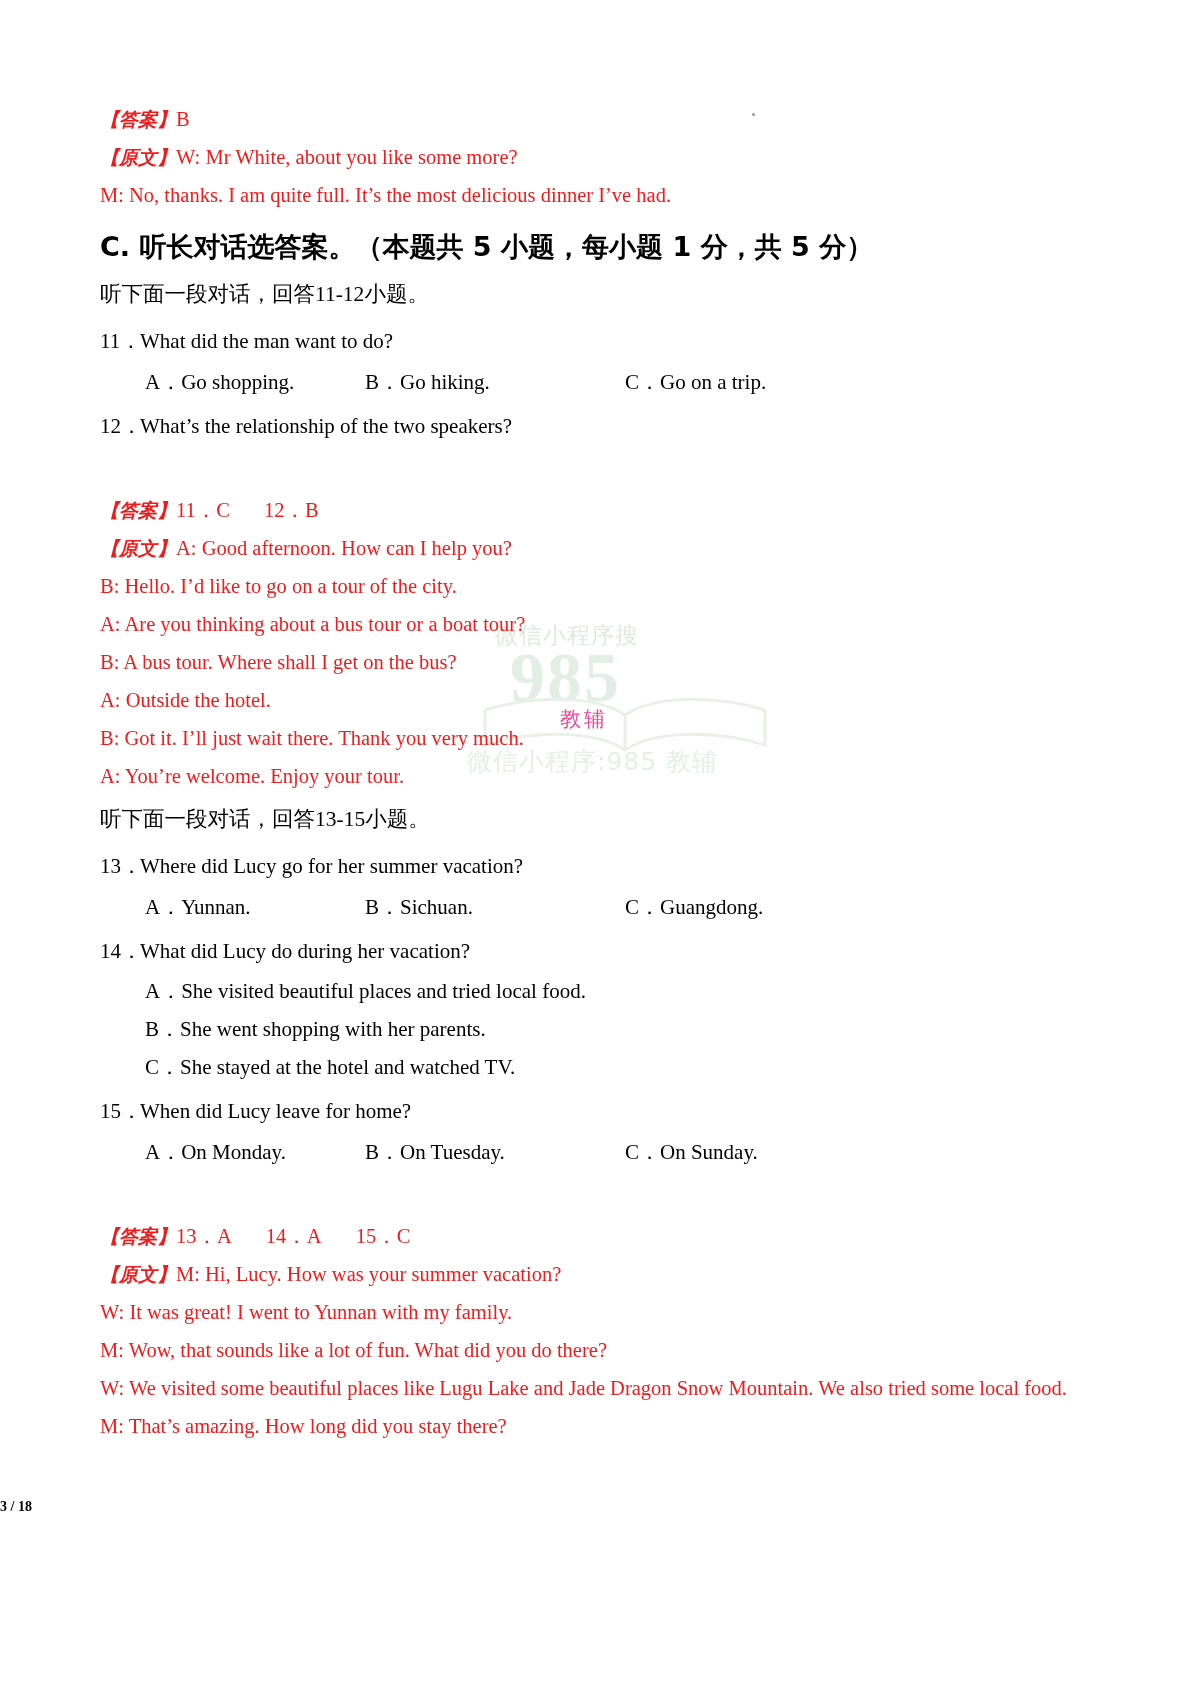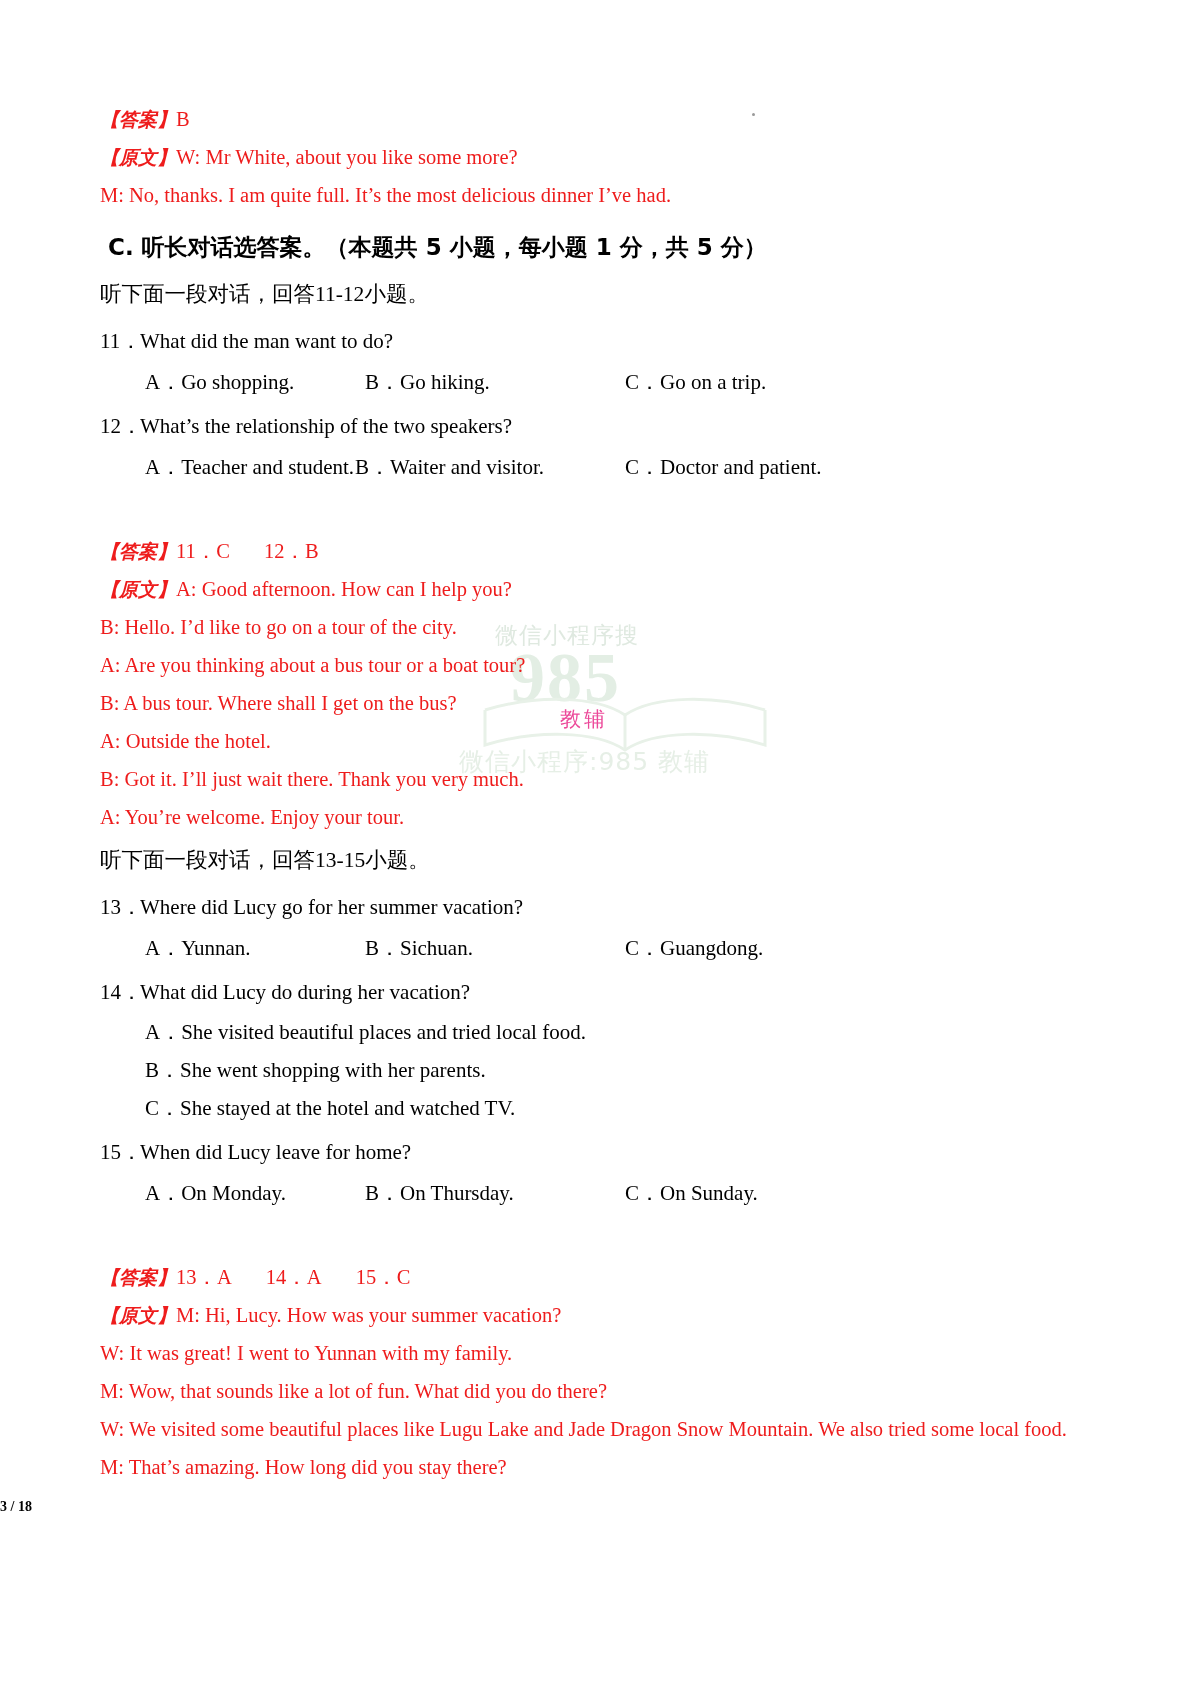--- a/index.html
+++ b/index.html
@@ -63,21 +63,21 @@
   }
   .wm-book {
     position: absolute;
     left: 20px;
     top: 80px;
     width: 300px;
     height: 70px;
   }
   .wm-bottom {
     position: absolute;
-    left: 4px;
+    left: 12px;
     top: 135px;
     font-size: 25px;
     color: #e6efe6;
     letter-spacing: 1px;
     font-family: "DejaVu Sans", sans-serif;
     white-space: nowrap;
   }
   .content { position: relative; z-index: 2; }
 
   
@@ -99,23 +99,23 @@
     font-family: "DejaVu Sans", sans-serif;
     font-size: 19px;
     font-weight: bold;
     font-style: italic;
   }
   .sp-2 { display: inline-block; width: 34px; }
 
   .section-head {
     font-family: "DejaVu Sans", sans-serif;
     font-weight: bold;
-    font-size: 23px;
+    font-size: 27px;
     line-height: 46px;
-    margin: 10px 0 2px 8px;
+    margin: 10px 0 2px 0;
     letter-spacing: 0px;
   }
   .direction {
     font-family: "DejaVu Sans", sans-serif;
     font-size: 21.5px;
     line-height: 44px;
     margin: 2px 0 6px 0;
   }
   .direction .lat { font-family: "Liberation Serif", serif; }
 
@@ -215,25 +215,20 @@
     </div>
     <div class="opts black">
       <span class="opt a"><span class="opt-lbl">A．</span><span>Go shopping.</span></span>
       <span class="opt b"><span class="opt-lbl">B．</span><span>Go hiking.</span></span>
       <span class="opt c"><span class="opt-lbl">C．</span><span>Go on a trip.</span></span>
     </div>
 
     <div class="q-row black">
       <span class="q-num">12．</span><span class="q-stem">What’s the relationship of the two speakers?</span>
     </div>
-    <div class="opts black">
-      <span class="opt a"><span class="opt-lbl">A．</span><span>Teacher and student.</span></span>
-      <span class="opt b" style="left:255px"><span class="opt-lbl">B．</span><span>Waiter and visitor.</span></span>
-      <span class="opt c"><span class="opt-lbl">C．</span><span>Doctor and patient.</span></span>
-    </div>
 
     <div class="gap-md"></div>
 
     <div class="ans-line red">
       <span class="tag">【答案】</span><span>11．</span><span>C</span><span class="sp-2"></span><span>12．</span><span>B</span>
     </div>
 
     <div class="tr-line red">
       <span class="tag">【原文】</span><span>A: Good afternoon. How can I help you?</span>
     </div>
@@ -264,21 +259,21 @@
       <div class="opt-stacked black"><span class="opt-lbl">A．</span><span>She visited beautiful places and tried local food.</span></div>
       <div class="opt-stacked black"><span class="opt-lbl">B．</span><span>She went shopping with her parents.</span></div>
       <div class="opt-stacked black"><span class="opt-lbl">C．</span><span>She stayed at the hotel and watched TV.</span></div>
     </div>
 
     <div class="q-row black">
       <span class="q-num">15．</span><span class="q-stem">When did Lucy leave for home?</span>
     </div>
     <div class="opts black">
       <span class="opt a"><span class="opt-lbl">A．</span><span>On Monday.</span></span>
-      <span class="opt b"><span class="opt-lbl">B．</span><span>On Thursday.</span></span>
+      <span class="opt b"><span class="opt-lbl">B．</span><span>On Tuesday.</span></span>
       <span class="opt c"><span class="opt-lbl">C．</span><span>On Sunday.</span></span>
     </div>
 
     <div class="gap-md"></div>
 
     <div class="ans-line red">
       <span class="tag">【答案】</span><span>13．</span><span>A</span><span class="sp-2"></span><span>14．</span><span>A</span><span class="sp-2"></span><span>15．</span><span>C</span>
     </div>
 
     <div class="tr-line red">

